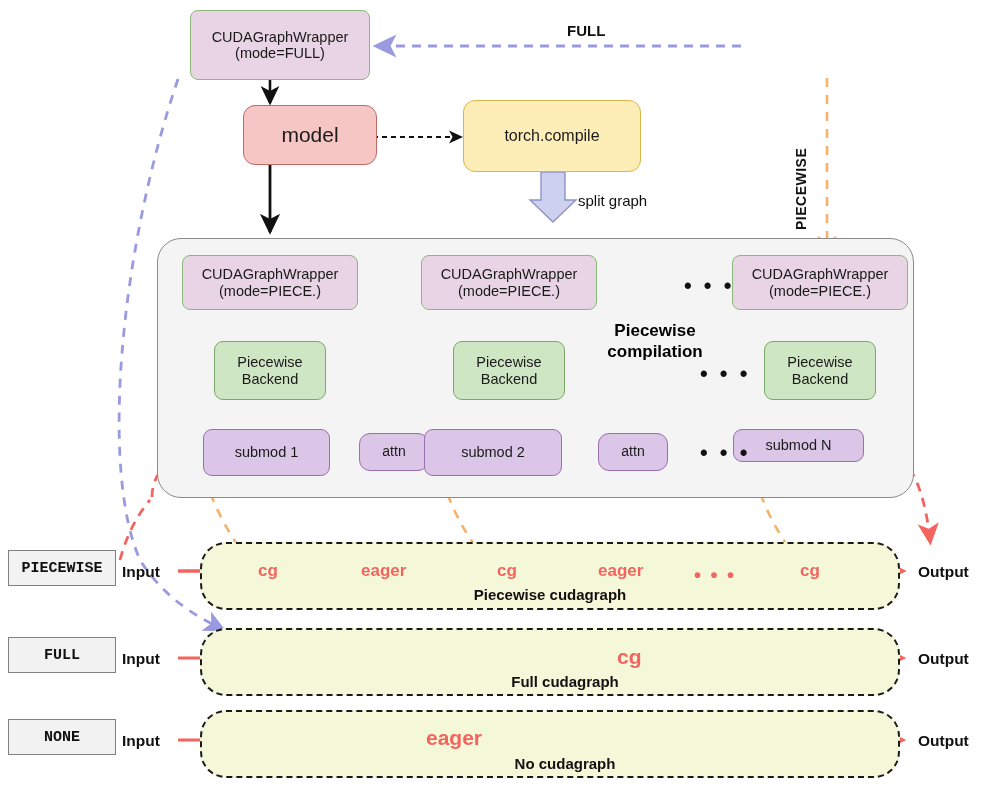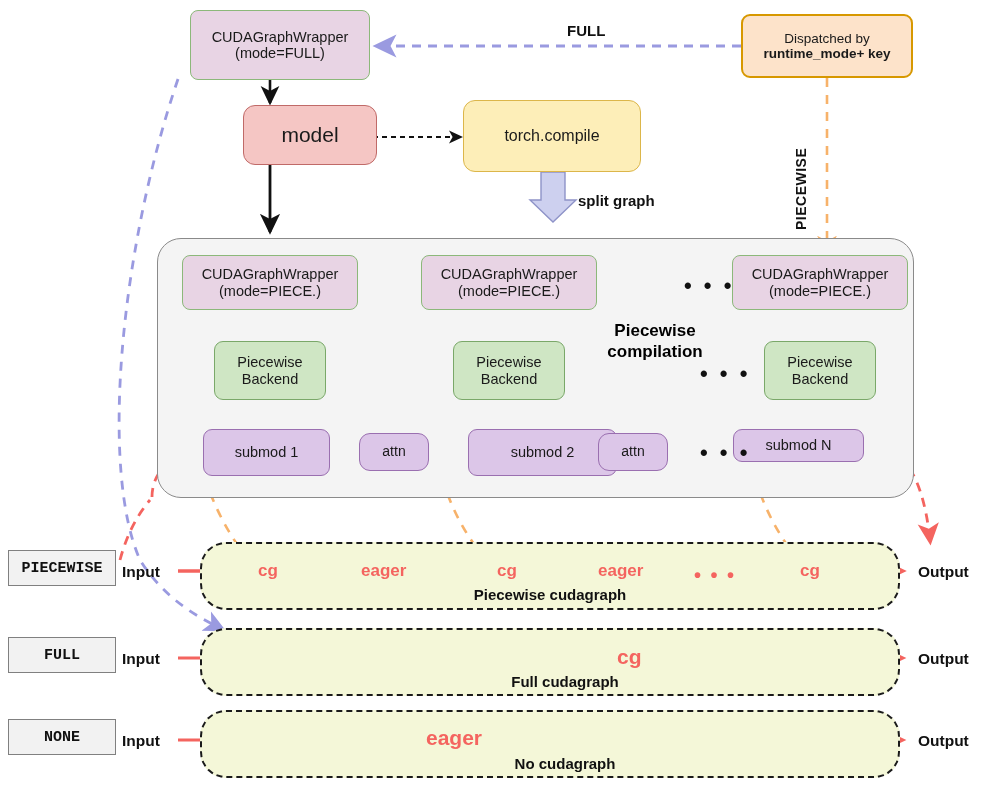--- a/index.html
+++ b/index.html
@@ -47,21 +47,21 @@
   .mode-chip{position:absolute;box-sizing:border-box;background:#f2f2f2;
         border:1.8px solid #808080;display:flex;align-items:center;justify-content:center;
         font-family:"Liberation Mono", monospace;font-weight:bold;font-size:15px;color:#111;z-index:4;}
   .io{position:absolute;z-index:4;font-size:15.5px;font-weight:bold;color:#111;white-space:nowrap;}
   .lanetxt{position:absolute;z-index:5;color:#f4645f;font-weight:bold;white-space:nowrap;}
   .lanecap{position:absolute;z-index:5;color:#111;font-weight:bold;font-size:15px;
         white-space:nowrap;text-align:center;}
   .lanedots{position:absolute;z-index:5;color:#f4645f;font-weight:bold;font-size:20px;
         letter-spacing:2px;line-height:1;}
 
-  .splitlabel{position:absolute;z-index:4;font-size:15px;font-weight:bold;color:#111;}
+  .splitlabel{position:absolute;z-index:4;font-size:15px;font-weight:normal;color:#111;}
   .edgelabel{position:absolute;z-index:4;font-size:15px;font-weight:bold;color:#111;}
   .vlabel{position:absolute;z-index:4;font-size:14px;font-weight:bold;color:#111;
         writing-mode:vertical-rl;transform:rotate(180deg);letter-spacing:0.5px;}
 </style>
 </head>
 <body>
 
 <div id="stage">
 
   <svg id="wires" class="under" viewBox="0 0 985 800">
@@ -174,24 +174,20 @@
     </g>
   </svg>
 
   <div class="node cgw" id="n-wrapper-full" style="left:190px;top:10px;width:180px;height:70px;">
     <span class="ln">CUDAGraphWrapper</span>
     <span class="ln">(mode=FULL)</span>
   </div>
 
   <div class="edgelabel" style="left:567px;top:22px;">FULL</div>
 
-  <div class="node dispatch" id="n-dispatch" style="left:741px;top:14px;width:172px;height:64px;">
-    <span class="ln">Dispatched by</span>
-    <span class="ln"><b>runtime_mode</b><b>+ key</b></span>
-  </div>
 
   <div class="vlabel" style="left:793px;top:100px;height:130px;">PIECEWISE</div>
 
   <div class="node model" id="n-model" style="left:203px;top:105px;width:134px;height:60px;margin-left:40px;">
     <span class="ln">model</span>
   </div>
 
   <div class="node tcompile" id="n-compile" style="left:463px;top:100px;width:178px;height:72px;">
     <span class="ln">torch.compile</span>
   </div>
@@ -222,21 +218,21 @@
   </div>
 
   <div class="node cgw" style="left:421px;top:255px;width:176px;height:55px;">
     <span class="ln">CUDAGraphWrapper</span>
     <span class="ln">(mode=PIECE.)</span>
   </div>
   <div class="node pbe" style="left:453px;top:341px;width:112px;height:59px;">
     <span class="ln">Piecewise</span>
     <span class="ln">Backend</span>
   </div>
-  <div class="node submod" style="left:468px;top:429px;width:149px;height:47px;align-items:center;">
+  <div class="node submod" style="left:424px;top:429px;width:138px;height:47px;align-items:center;">
     <span class="ln">submod 2</span>
   </div>
 
   <div class="node attn" style="left:598px;top:433px;width:70px;height:38px;">
     <span class="ln">attn</span>
   </div>
 
   <div class="node cgw" style="left:732px;top:255px;width:176px;height:55px;">
     <span class="ln">CUDAGraphWrapper</span>
     <span class="ln">(mode=PIECE.)</span>

